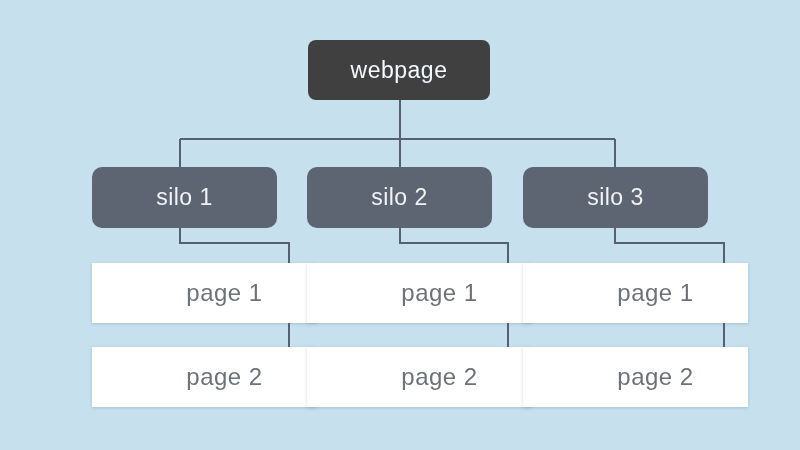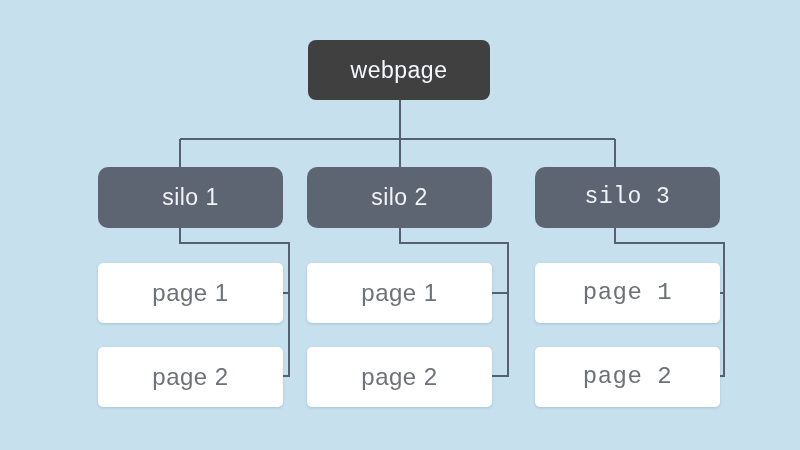--- a/index.html
+++ b/index.html
@@ -41,27 +41,28 @@
     top: 167px;
     width: 185px; height: 61px;
     background: #5d6472;
     color: #f1f3f6;
     border-radius: 10px;
   }
   .page-node {
     width: 185px; height: 60px;
     background: #ffffff;
     color: #6d7278;
-    border-radius: 5px;
+    border-radius: 0;
     font-size: 24px;
     box-shadow: 0 1px 3px rgba(96, 118, 138, 0.28);
+    padding-left: 40px;
   }
-  .col-1 { left: 98px; }
+  .col-1 { left: 92px; }
   .col-2 { left: 307px; }
-  .col-3 { left: 535px; font-family: Liberation Mono, monospace; }
+  .col-3 { left: 523px; }
   .row-1 { top: 263px; }
   .row-2 { top: 347px; }
 </style>
 </head>
 <body>
 
 <div class="stage">
 
   <svg class="connector-layer" viewBox="0 0 800 450" xmlns="http://www.w3.org/2000/svg">
     <path d="M400 100 V139 M180 139 H615 M180 139 V167 M400 139 V167 M615 139 V167"></path>

